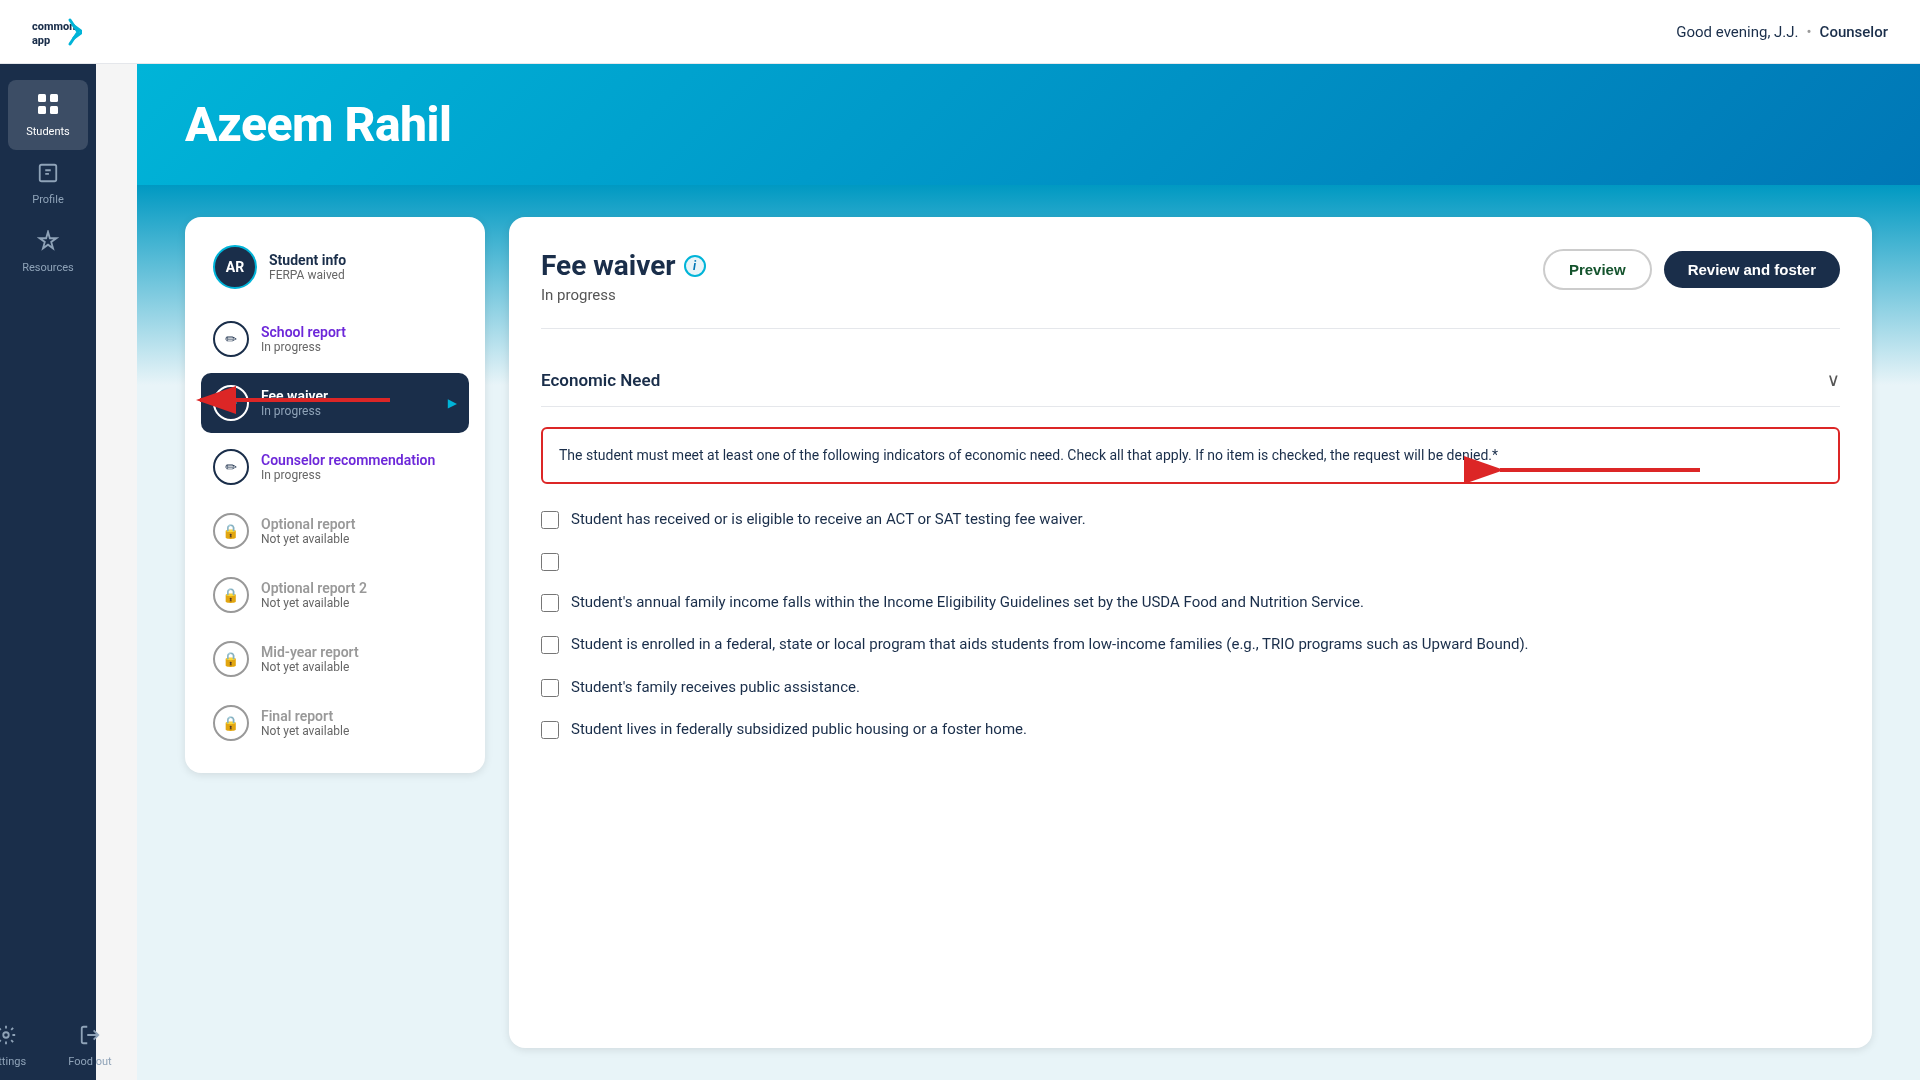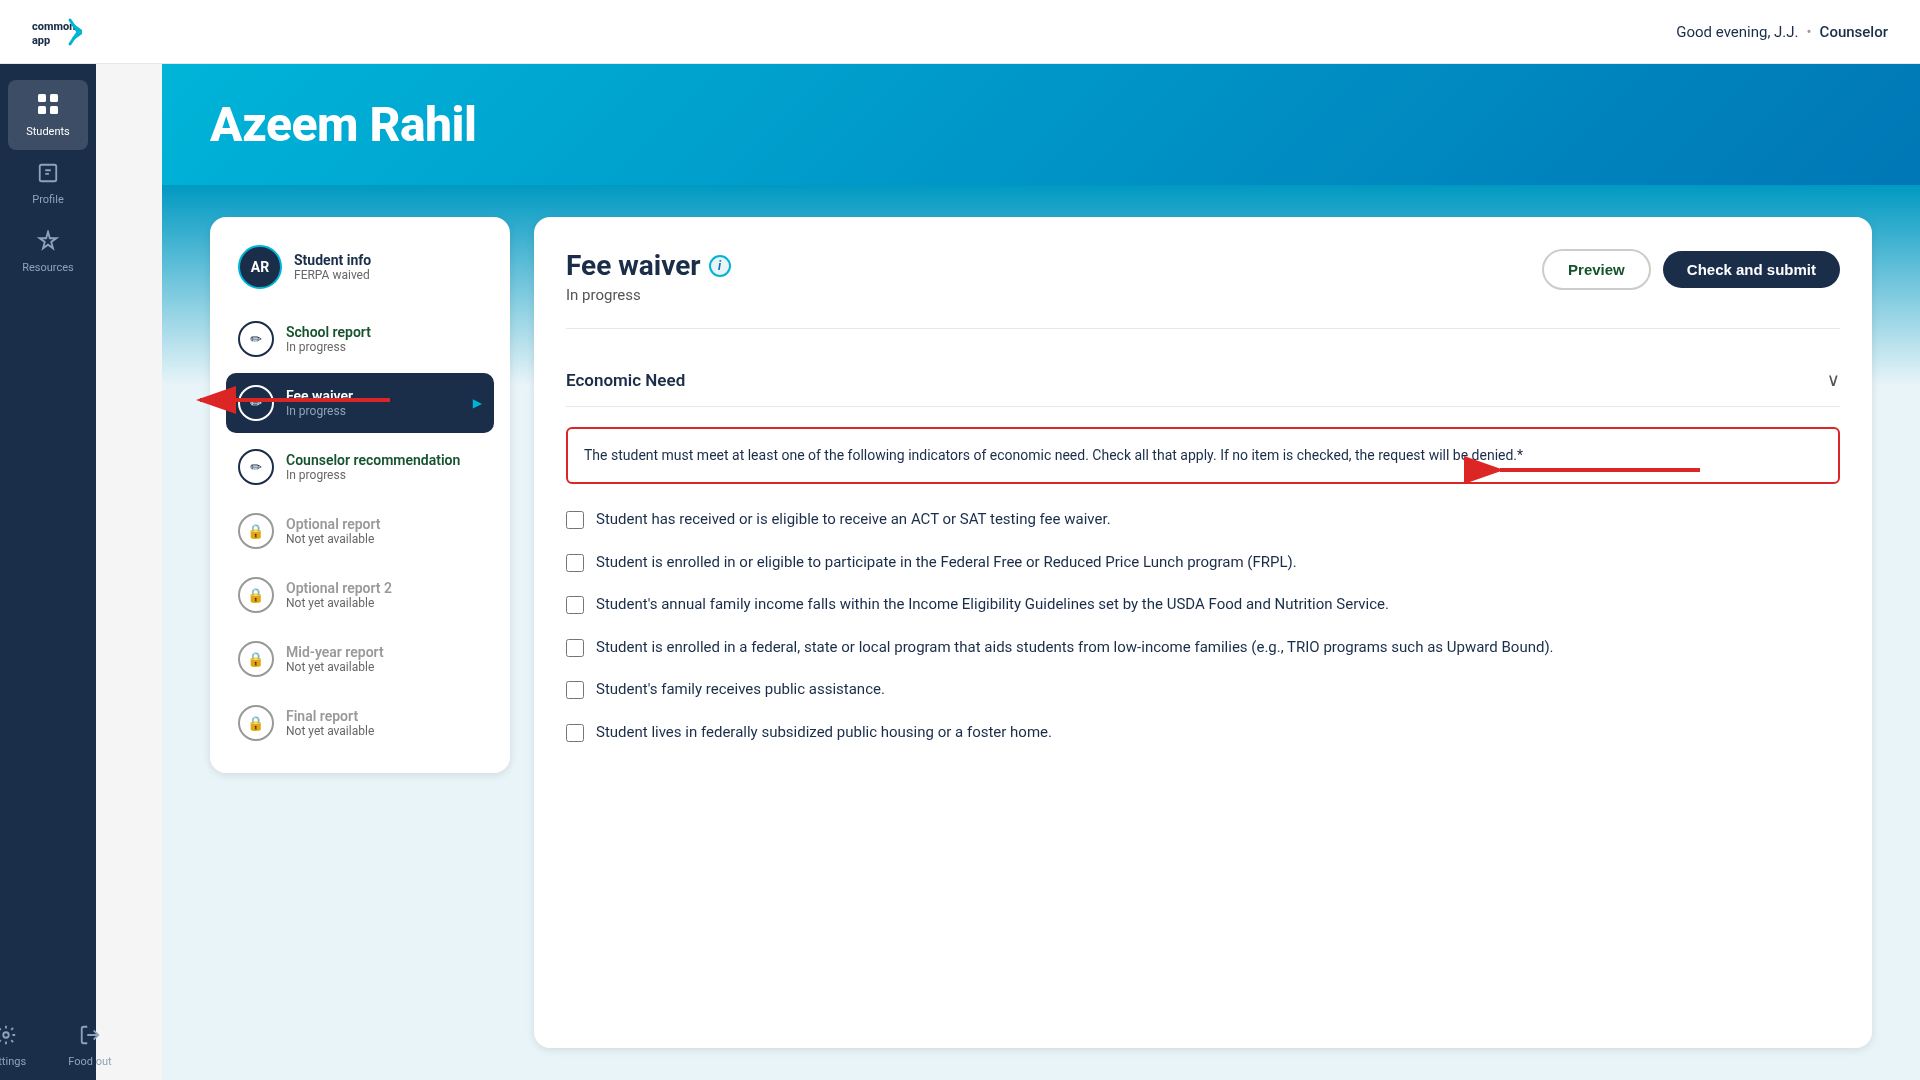--- a/index.html
+++ b/index.html
@@ -139,21 +139,21 @@
       display: flex;
       align-items: center;
       justify-content: center;
       font-size: 14px;
       color: #1a2e4a;
       flex-shrink: 0;
     }
     .nav-item.active .nav-item-icon { border-color: #fff; color: #fff; }
     .nav-item-icon.lock-icon { color: #999; border-color: #999; }
     .nav-item-content { flex: 1; }
-    .nav-item-title { font-weight: 600; font-size: 14px; color: #14532d; }
+    .nav-item-title { font-weight: 600; font-size: 14px; color: #6d28d9; }
     .nav-item-sub { font-size: 12px; color: #666; }
     .nav-item-chevron { color: #00b4d8; font-size: 12px; }
 
     
     .main-content {
       flex: 1;
       background: #fff;
       border-radius: 16px;
       padding: 32px;
       overflow-y: auto;
@@ -268,21 +268,21 @@
         <polyline points="42,14 50,20 42,26" stroke="#00b4d8" stroke-width="3" fill="none" stroke-linecap="round" stroke-linejoin="round"></polyline>
       </svg>
     </div>
     <div class="top-right">
       <span>Good evening, J.J.</span>
       <span class="dot">•</span>
       <span class="counselor">Counselor</span>
     </div>
   </div>
 
-  <div class="main-layout" style="height: calc(1080px - 64px); gap: 25px;">
+  <div class="main-layout" style="height: calc(1080px - 64px);">
 
     <div class="left-sidebar">
       <div class="sidebar-item active">
         <span class="sidebar-icon">
           <svg width="24" height="24" viewBox="0 0 24 24" fill="currentColor">
             <rect x="2" y="2" width="8" height="8" rx="1.5"></rect>
             <rect x="14" y="2" width="8" height="8" rx="1.5"></rect>
             <rect x="2" y="14" width="8" height="8" rx="1.5"></rect>
             <rect x="14" y="14" width="8" height="8" rx="1.5"></rect>
           </svg>
@@ -408,21 +408,21 @@
           <div class="page-header">
             <div class="page-title-area">
               <div class="page-title">
                 <span>Fee waiver</span>
                 <div class="info-icon">i</div>
               </div>
               <div class="page-status">In progress</div>
             </div>
             <div class="header-actions">
               <button class="btn-preview">Preview</button>
-              <button class="btn-submit">Check and submit</button>
+              <button class="btn-submit">Review and foster</button>
             </div>
           </div>
 
           <div class="divider"></div>
 
           <div class="section-header">
             <span class="section-title">Economic Need</span>
             <span class="chevron-icon">∨</span>
           </div>
 
@@ -430,21 +430,20 @@
             <p class="alert-text">The student must meet at least one of the following indicators of economic need. Check all that apply. If no item is checked, the request will be denied.*</p>
           </div>
 
           <div id="checkboxes-container">
               <div class="checkbox-item">
                 <input type="checkbox" id="cb1" style="">
       <label for="cb1" class="checkbox-label">Student has received or is eligible to receive an ACT or SAT testing fee waiver.</label>
               </div>
               <div class="checkbox-item">
                 <input type="checkbox" id="cb2" style="">
-      <label for="cb2" class="checkbox-label">Student is enrolled in or eligible to participate in the Federal Free or Reduced Price Lunch program (FRPL).</label>
               </div>
               <div class="checkbox-item">
                 <input type="checkbox" id="cb3" style="">
       <label for="cb3" class="checkbox-label">Student's annual family income falls within the Income Eligibility Guidelines set by the USDA Food and Nutrition Service.</label>
               </div>
               <div class="checkbox-item">
                 <input type="checkbox" id="cb4" style="">
       <label for="cb4" class="checkbox-label">Student is enrolled in a federal, state or local program that aids students from low-income families (e.g., TRIO programs such as Upward Bound).</label>
               </div>
               <div class="checkbox-item">

